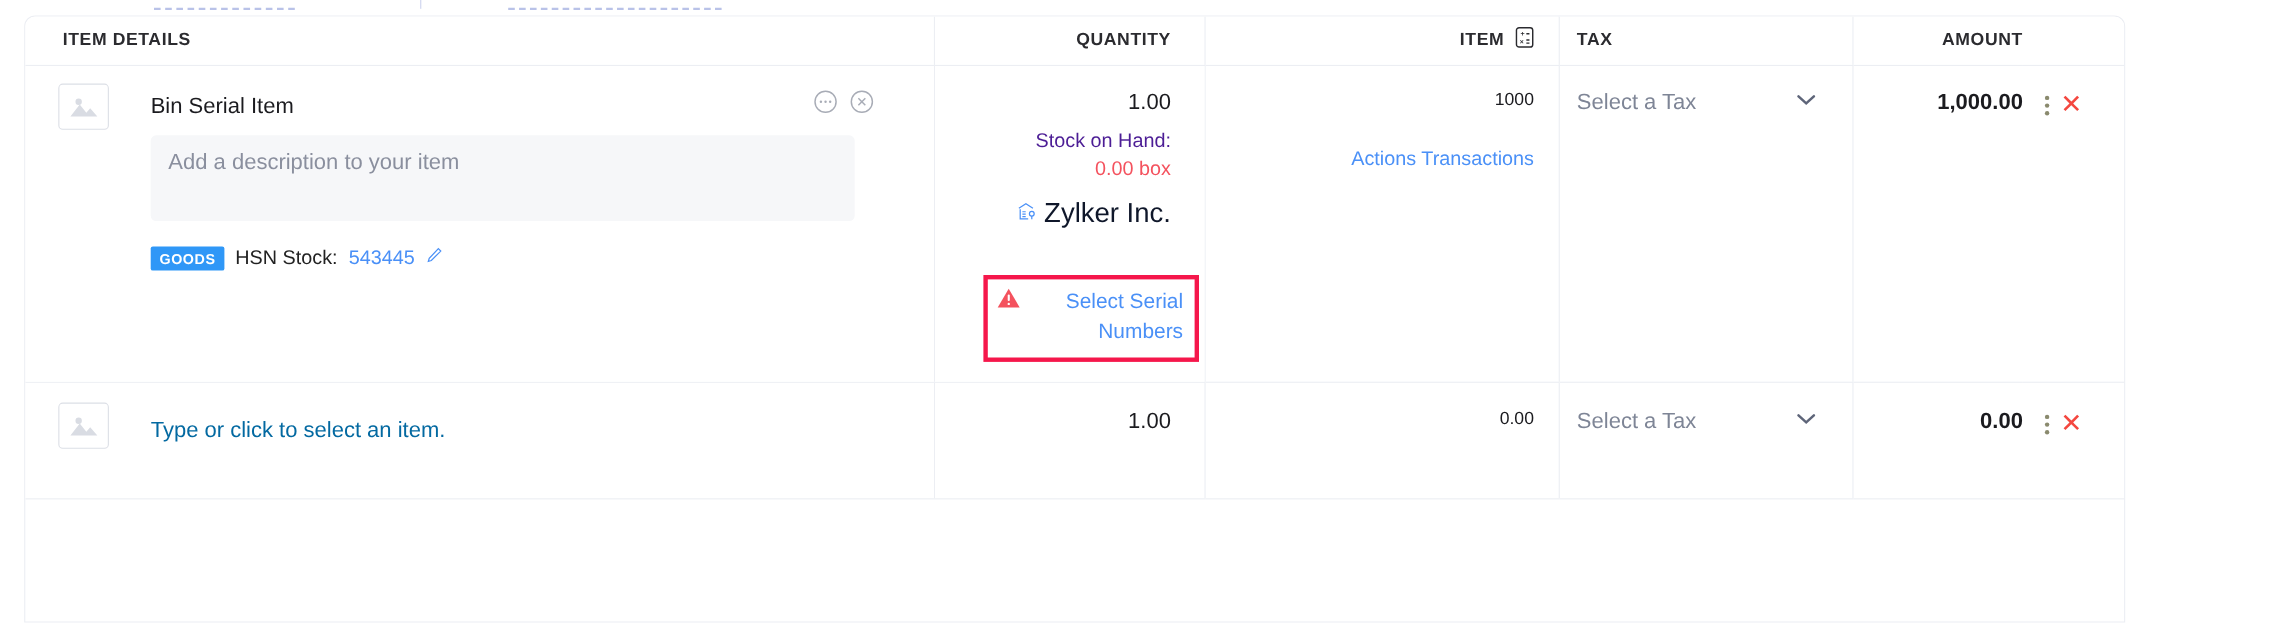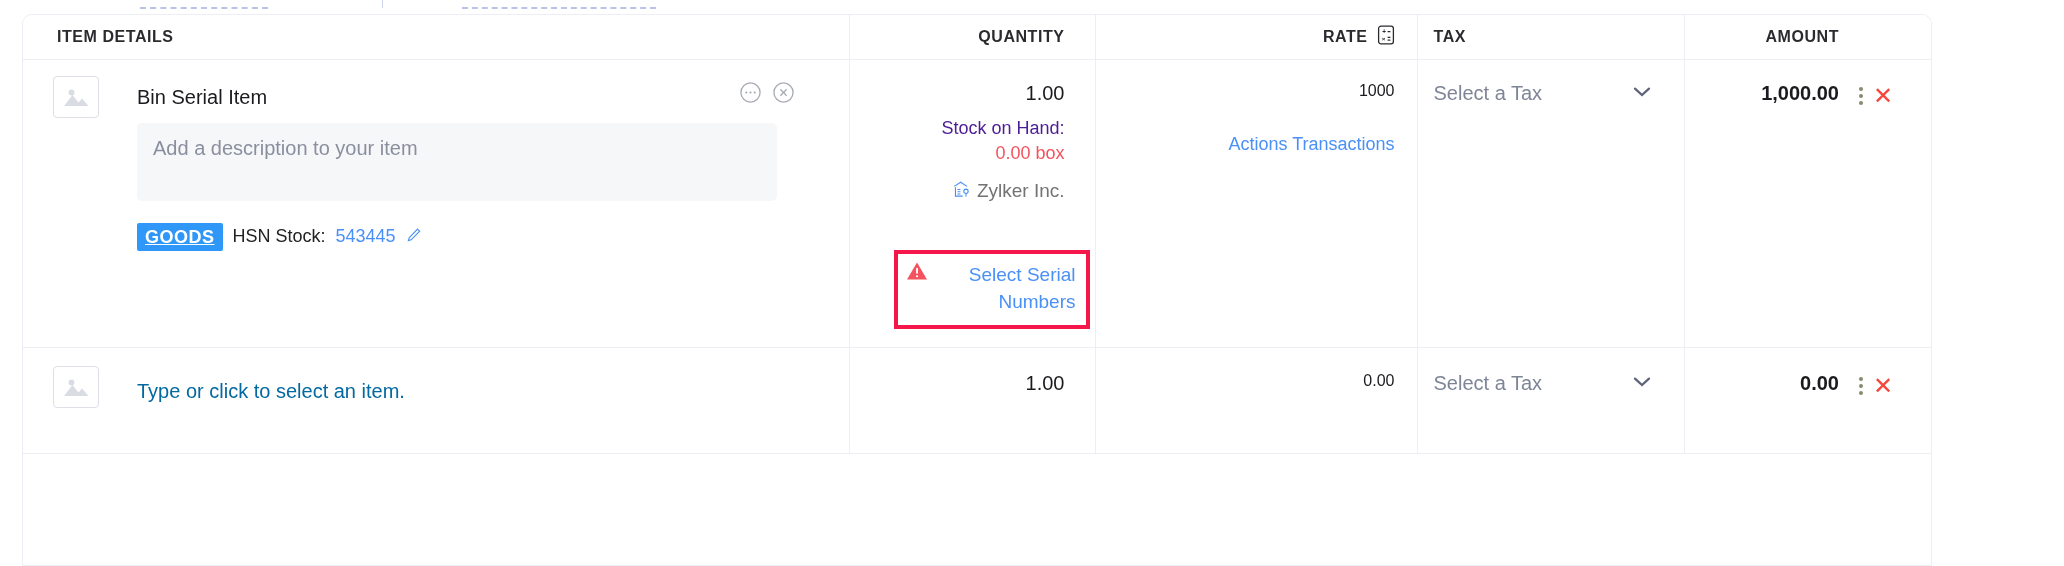--- a/index.html
+++ b/index.html
@@ -108,34 +108,34 @@
     border: none; border-radius: 5px;
     padding: 14px 16px;
     font-family: "Liberation Sans", sans-serif;
     font-size: 20px; color: #8a8f9e;
     resize: none; outline: none;
   }
   .desc-box::placeholder { color: #8a8f9e; }
   .meta-row { margin-top: 18px; display: flex; align-items: center; gap: 10px; }
   .badge {
     background: #2f97f7; color: #fff;
-    font-size: 18px; font-weight: bold; letter-spacing: .5px;
-    padding: 4px 8px 3px; border-radius: 2px; text-decoration: underline;
+    font-size: 13px; font-weight: bold; letter-spacing: .5px;
+    padding: 4px 8px 3px; border-radius: 2px;
   }
   .hsn-label { font-size: 18px; color: #222; }
   .hsn-value { font-size: 18px; color: #4a90f7; cursor: pointer; }
   .pencil { cursor: pointer; }
 
   .qty-val { font-size: 20px; color: #1b1b1f; }
   .soh-label { margin-top: 13px; font-size: 18px; color: #4c1d95; }
   .soh-value { margin-top: 4px; font-size: 18px; color: #f4525e; }
   .wh-line {
     margin-top: 16px;
-    display: flex; justify-content: flex-end; gap: 6px;
-    color: #737373; font-size: 19px; cursor: pointer;
+    display: flex; align-items: center; justify-content: flex-end; gap: 6px;
+    color: #0f172a; font-size: 25px; cursor: pointer;
   }
 
   .serial-box {
     position: absolute;
     left: 44px; top: 190px;
     width: 196px;
     border: 4px solid #f5174b;
     background: #fff;
     padding: 7px 10px 9px 8px;
   }
@@ -184,21 +184,21 @@
 <div class="card">
 
 
   <table class="tbl">
     <thead>
       <tr>
         <th class="c-item">ITEM DETAILS</th>
         <th class="c-qty col-div">QUANTITY</th>
         <th class="c-rate col-div">
           <span class="rate-wrap">
-            <span>RATE</span>
+            <span>ITEM</span>
             <span>
               <svg width="18" height="20" viewBox="0 0 18 20" fill="none" stroke="#2b2b2f" stroke-width="1.3">
                 <rect x="1.6" y="1.2" width="14.8" height="17.6" rx="2.4"></rect>
                 <text x="5.2" y="8.6" font-size="6.4" fill="#2b2b2f" stroke="none" font-family="Liberation Sans, sans-serif">+</text>
                 <line x1="10.6" y1="6.6" x2="13.4" y2="6.6"></line>
                 <text x="4.7" y="16.2" font-size="6.2" fill="#2b2b2f" stroke="none" font-family="Liberation Sans, sans-serif">×</text>
                 <line x1="10.6" y1="12.4" x2="13.4" y2="12.4"></line>
                 <line x1="10.6" y1="15.2" x2="13.4" y2="15.2"></line>
               </svg>
             </span>

